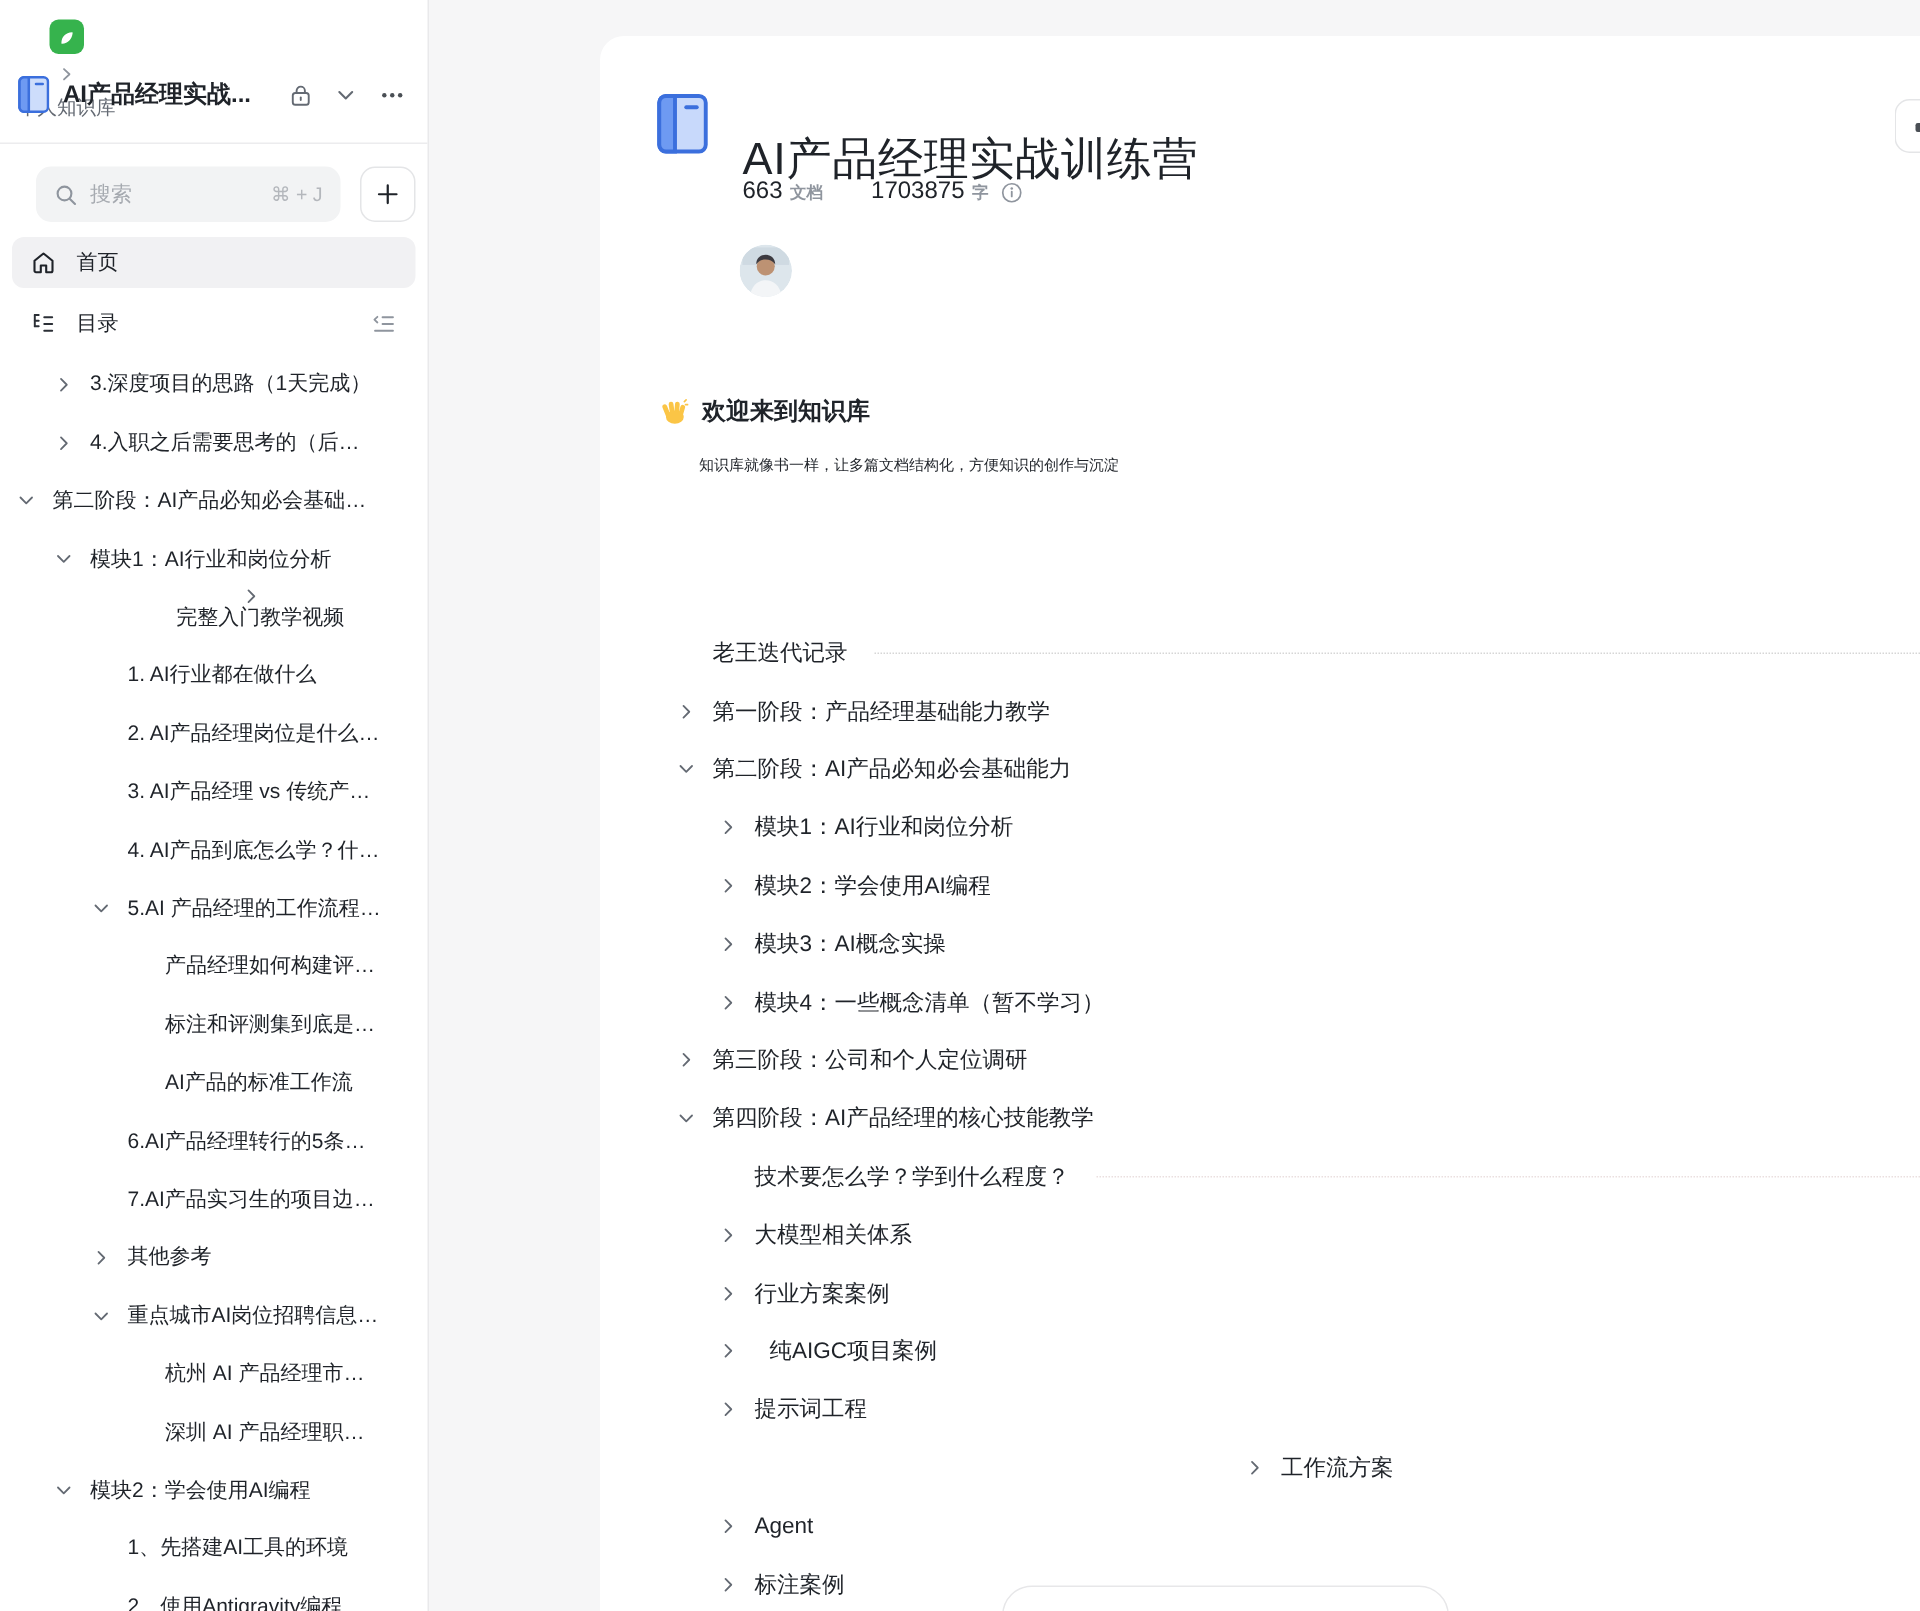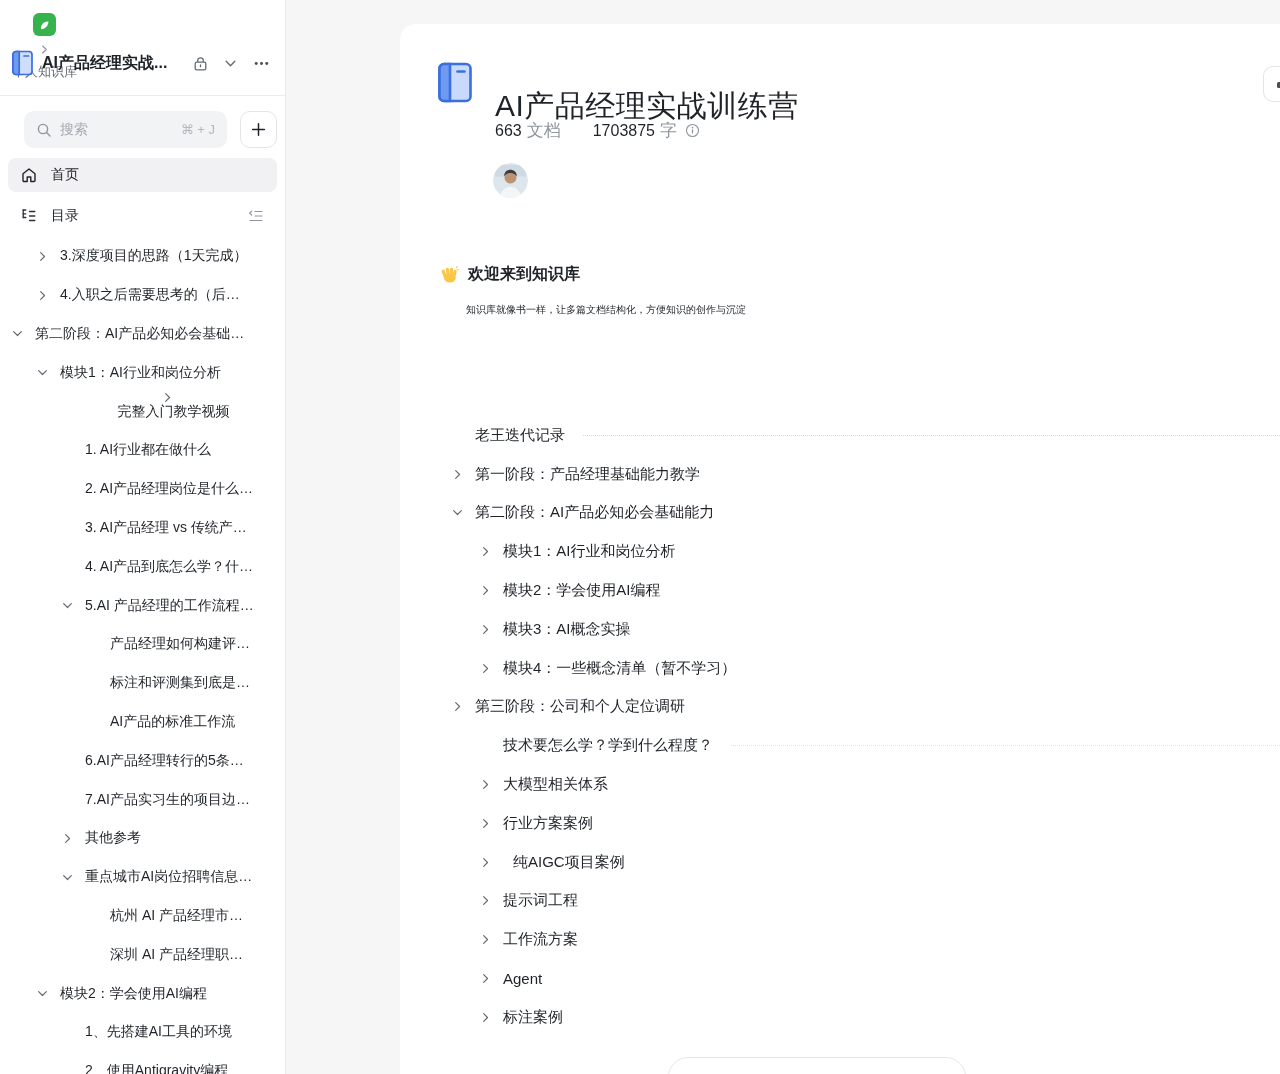--- a/index.html
+++ b/index.html
@@ -28,21 +28,21 @@
   .trow { height:38.8px; display:flex; align-items:center; white-space:nowrap; overflow:hidden; }
   .chevbox { width:23px; flex:none; display:flex; align-items:center; }
   .sb-tree .trow { font-size:14px; }
 
   
   .card { position:absolute; left:400px; top:24px; width:880px; height:1050px; background:#ffffff; border-radius:16px 0 0 0; }
   .doc-icon { position:absolute; left:38px; top:38px; }
   .doc-title { position:absolute; left:95px; top:62px; font-size:30px; font-weight:normal; color:#1f2329; letter-spacing:.5px; }
   .stats { position:absolute; left:95px; top:95px; display:flex; align-items:center; }
   .stat-num { font-size:16px; font-weight:500; color:#1f2329; }
-  .stat-label { font-size:17px; color:#8f959e; margin-left:5px; }
+  .stat-label { font-size:11px; color:#8f959e; margin-left:5px;font-weight:bold; }
   .stat-gap { width:32px; }
   .info-wrap { margin-left:8px; display:flex; }
   .avatar { position:absolute; left:93px; top:139px; width:35px; height:35px; border-radius:50%; overflow:hidden; }
   .welcome-h { position:absolute; left:40px; top:240px; display:flex; align-items:center; gap:9px; }
   .welcome-h .wtext { font-size:16px; font-weight:bold; color:#1f2329; }
   .welcome-p { position:absolute; left:66px; top:279px; font-size:10px; color:#1f2329; }
   .main-tree { position:absolute; left:38px; right:0; top:392px; }
   .main-tree .trow { font-size:15px; }
   .dotline { flex:1; margin-left:18px; margin-right:0; border-top:1.6px dotted #d6d6d6; height:0; }
   .dotline.light { border-top-color:#eadfdf; }
@@ -369,20 +369,28 @@
         <span>模块4：一些概念清单（暂不学习）</span>
       </div>
       <div class="trow" style="padding-left: 14px;">
         <span class="chevbox">
           <svg width="11" height="11" viewBox="0 0 12 12">
             <path d="M4 1.8l4.2 4.2L4 10.2" fill="none" stroke="#646a73" stroke-width="1.3" stroke-linecap="round" stroke-linejoin="round"></path>
           </svg>
         </span>
         <span>第三阶段：公司和个人定位调研</span>
       </div>
+      <div class="trow" style="padding-left: 14px;">
+        <span class="chevbox">
+          <svg width="11" height="11" viewBox="0 0 12 12">
+            <path d="M1.8 4l4.2 4.2L10.2 4" fill="none" stroke="#646a73" stroke-width="1.3" stroke-linecap="round" stroke-linejoin="round"></path>
+          </svg>
+        </span>
+        <span>第四阶段：AI产品经理的核心技能教学</span>
+      </div>
       <div class="trow" style="padding-left: 42px;">
         <span class="chevbox"></span>
         <span>技术要怎么学？学到什么程度？</span>
         <span class="dotline light"></span>
       </div>
       <div class="trow" style="padding-left: 42px;">
         <span class="chevbox">
           <svg width="11" height="11" viewBox="0 0 12 12">
             <path d="M4 1.8l4.2 4.2L4 10.2" fill="none" stroke="#646a73" stroke-width="1.3" stroke-linecap="round" stroke-linejoin="round"></path>
           </svg>
@@ -406,21 +414,21 @@
         <span>纯AIGC项目案例</span>
       </div>
       <div class="trow" style="padding-left: 42px;">
         <span class="chevbox">
           <svg width="11" height="11" viewBox="0 0 12 12">
             <path d="M4 1.8l4.2 4.2L4 10.2" fill="none" stroke="#646a73" stroke-width="1.3" stroke-linecap="round" stroke-linejoin="round"></path>
           </svg>
         </span>
         <span>提示词工程</span>
       </div>
-      <div class="trow" style="padding-left: 42px;">
+      <div class="trow" style="padding-left: 42px; justify-content: center;">
         <span class="chevbox">
           <svg width="11" height="11" viewBox="0 0 12 12">
             <path d="M4 1.8l4.2 4.2L4 10.2" fill="none" stroke="#646a73" stroke-width="1.3" stroke-linecap="round" stroke-linejoin="round"></path>
           </svg>
         </span>
         <span>工作流方案</span>
       </div>
       <div class="trow" style="padding-left: 42px;">
         <span class="chevbox">
           <svg width="11" height="11" viewBox="0 0 12 12">

